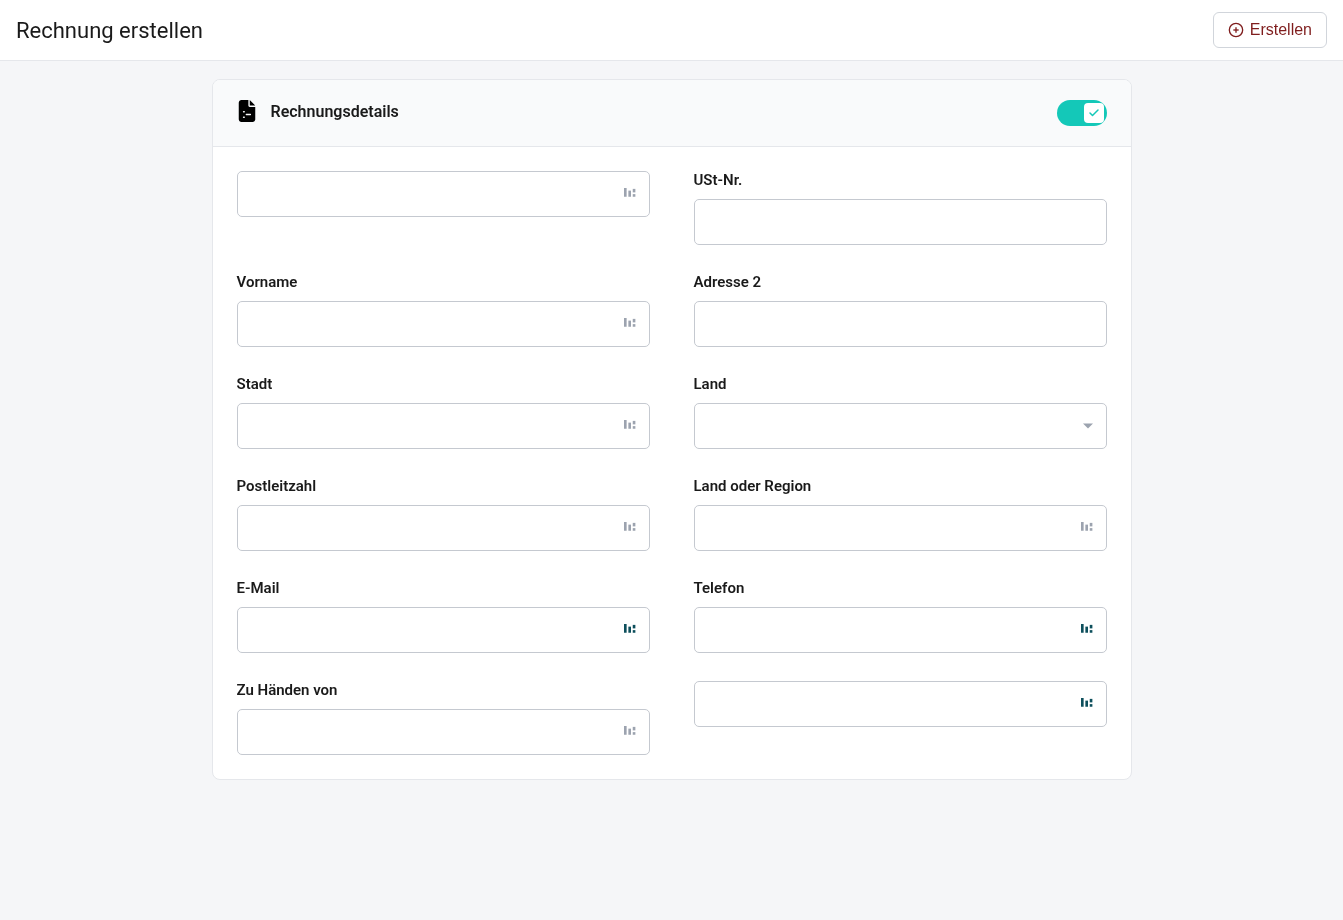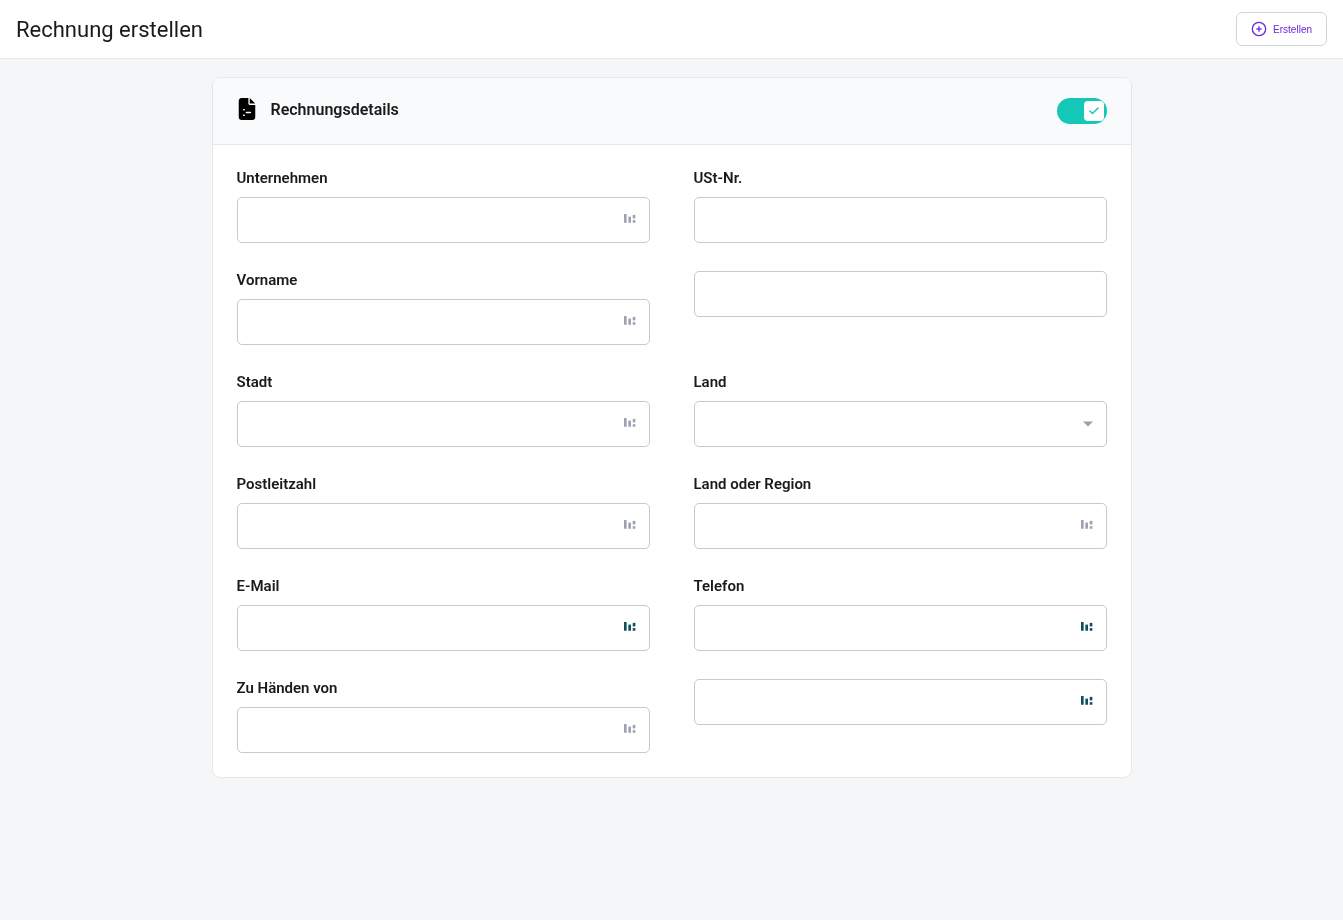--- a/index.html
+++ b/index.html
@@ -26,22 +26,22 @@
       color: #1a1a1a;
     }
     .create-btn {
       display: flex;
       align-items: center;
       gap: 6px;
       padding: 8px 14px;
       background: #fff;
       border: 1px solid #d1d5db;
       border-radius: 6px;
-      color: #6d28d9;
-      font-size: 10px;
+      color: #7f1d1d;
+      font-size: 16px;
       font-weight: 500;
       cursor: pointer;
     }
     .create-btn svg {
       width: 16px;
       height: 16px;
     }
     .content-wrapper {
       max-width: 1000px;
       margin: 18px auto 0;
@@ -197,21 +197,20 @@
             <polyline points="20 6 9 17 4 12"></polyline>
           </svg>
         </div>
       </div>
     </div>
 
     <div class="card-body">
       <div class="form-grid">
 
         <div class="form-group">
-          <label class="form-label">Unternehmen</label>
           <div class="input-wrapper">
             <input type="text" class="form-input" value="" style="">
             <span class="input-icon gray">
               <svg viewBox="0 0 16 16">
                   <rect x="0" y="0" width="3" height="10"></rect>
                   <rect x="5" y="3" width="3" height="7"></rect>
                   <rect x="10" y="1" width="3" height="4"></rect>
                   <rect x="10" y="7" width="3" height="3"></rect>
                 </svg>
             </span>
@@ -234,20 +233,21 @@
                   <rect x="0" y="0" width="3" height="10"></rect>
                   <rect x="5" y="3" width="3" height="7"></rect>
                   <rect x="10" y="1" width="3" height="4"></rect>
                   <rect x="10" y="7" width="3" height="3"></rect>
                 </svg>
             </span>
           </div>
         </div>
 
         <div class="form-group">
+          <label class="form-label">Adresse 2</label>
           <div class="input-wrapper">
             <input type="text" class="form-input" value="" style="">
           </div>
         </div>
 
         <div class="form-group">
           <label class="form-label">Stadt</label>
           <div class="input-wrapper">
             <input type="text" class="form-input" value="" style="">
             <span class="input-icon gray">

